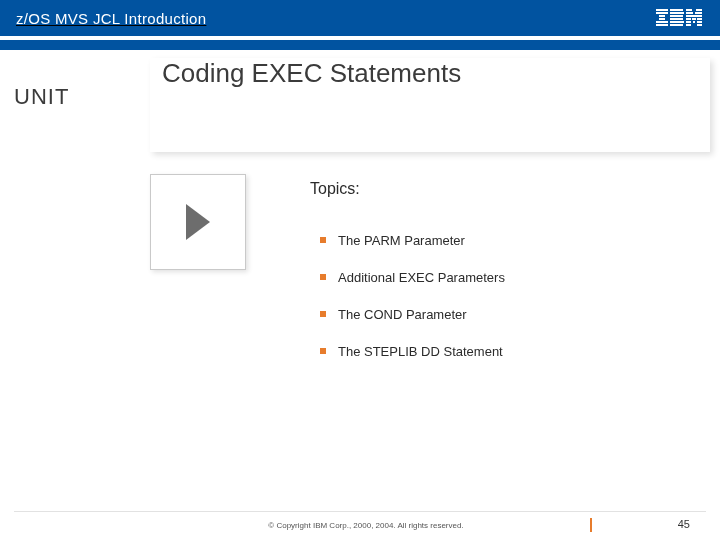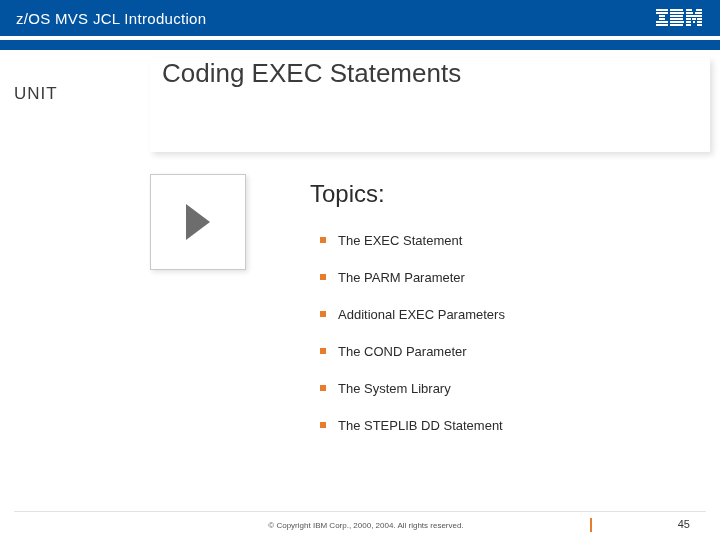--- a/index.html
+++ b/index.html
@@ -5,37 +5,38 @@
   * { box-sizing: border-box; margin: 0; padding: 0; }
   html, body { width: 720px; height: 540px; font-family: Arial, Helvetica, sans-serif; background: #fff; }
   .slide { position: relative; width: 720px; height: 540px; }
 
   .header {
     position: absolute; top: 0; left: 0; right: 0; height: 38px;
     background: #0153a0;
     display: flex; align-items: center; justify-content: space-between;
     padding: 0 18px 0 16px;
     border-bottom: 2px solid #fff;
+    text-decoration: underline;
   }
   .header-title { color: #fff; font-size: 15px; font-weight: 400; letter-spacing: 0.3px; }
   .ibm-logo { display: flex; gap: 2px; align-items: center; }
 
   .subheader {
     position: absolute; top: 40px; left: 0; right: 0; height: 10px;
     background: #0153a0;
   }
 
   .unit-label {
     position: absolute; top: 58px; left: 0;
     background: #fff;
     width: 150px; height: 94px;
     display: flex; align-items: flex-start; justify-content: flex-start;
     padding: 26px 0 0 14px;
   }
-  .unit-label-text { color: #3b3b3b; font-size: 17px; letter-spacing: 1px; }
+  .unit-label-text { color: #3b3b3b; font-size: 22px; letter-spacing: 1px; }
 
   .title-box {
     position: absolute; top: 58px; left: 150px; right: 10px; height: 94px;
     background: #fff; display: flex; align-items: flex-start;
     padding-left: 12px;
     box-shadow: 3px 3px 6px rgba(0,0,0,0.12);
   }
   .title-text { color: #3b3b3b; font-size: 26px; font-weight: 400; }
 
   .play-box {
@@ -47,21 +48,21 @@
   }
   .play-triangle {
     width: 0; height: 0;
     border-top: 18px solid transparent;
     border-bottom: 18px solid transparent;
     border-left: 24px solid #6d6d6d;
   }
 
   .topics-header {
     position: absolute; top: 180px; left: 310px;
-    font-size: 24px; color: #2b2b2b;
+    font-size: 16px; color: #2b2b2b;
   }
 
   .topics-list {
     position: absolute; top: 222px; left: 320px; right: 30px;
     list-style: none;
   }
   .topics-list li {
     font-size: 13px; color: #2b2b2b;
     padding: 11px 0 11px 18px;
     position: relative;
@@ -140,25 +141,23 @@
     <span class="title-text">Coding EXEC Statements</span>
   </div>
 
   <div class="play-box">
     <div class="play-triangle"></div>
   </div>
 
   <div class="topics-header">Topics:</div>
 
   <ul class="topics-list">
-    <li>The EXEC Statement</li>
     <li>The PARM Parameter</li>
     <li>Additional EXEC Parameters</li>
     <li>The COND Parameter</li>
-    <li>The System Library</li>
     <li>The STEPLIB DD Statement</li>
   </ul>
 
   <div class="divider"></div>
   <div class="copyright">© Copyright IBM Corp., 2000, 2004. All rights reserved.</div>
   <div class="orange-tick"></div>
   <div class="page-num">45</div>
 
 </div>
 

